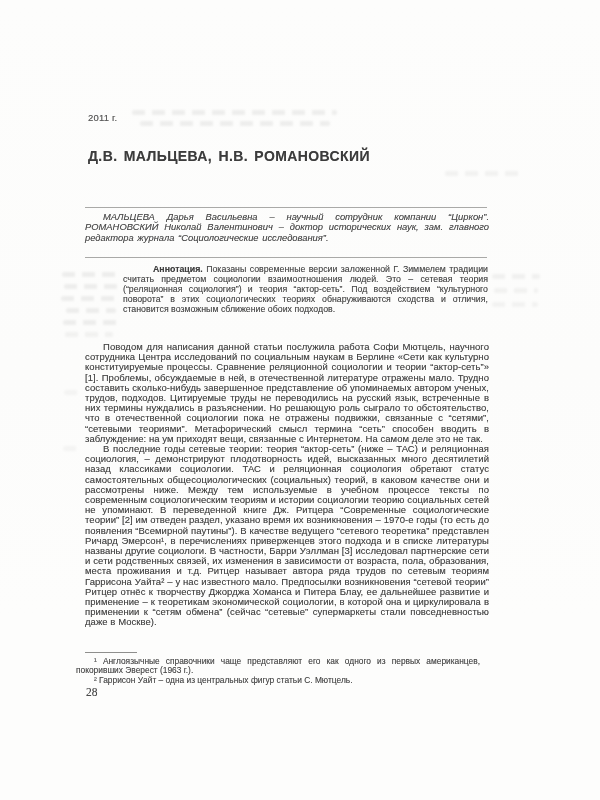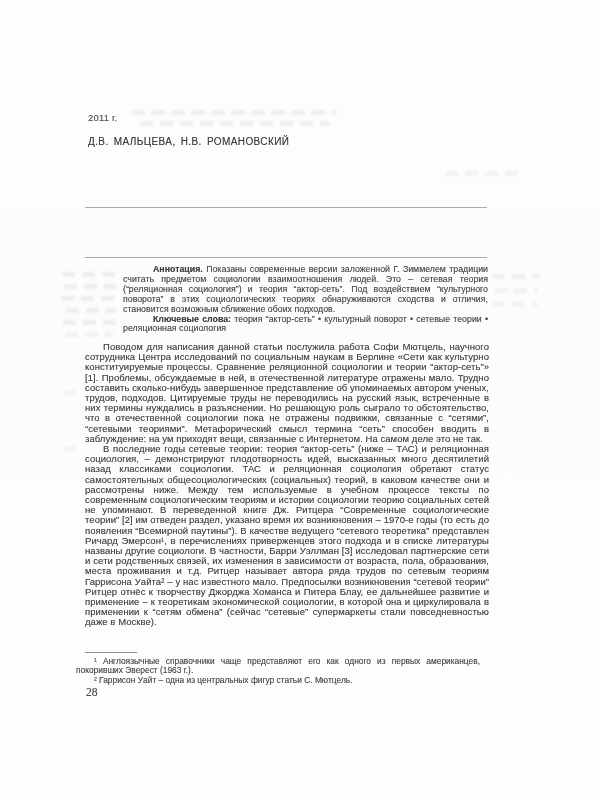--- a/index.html
+++ b/index.html
@@ -17,22 +17,22 @@
   }
   .page * { box-sizing: border-box; }
 
   .txt { text-shadow: 0 0 0.4px rgba(80,80,80,0.55); }
 
   .year {
     position: absolute; left: 88px; top: 112px;
     font-size: 9.5px; color: #5a5a5a; letter-spacing: 0.2px;
   }
   .authors {
-    position: absolute; left: 88px; top: 136px;
-    font-size: 10px; font-weight: normal; color: #3c3c3c;
+    position: absolute; left: 88px; top: 148px;
+    font-size: 14px; font-weight: bold; color: #3c3c3c;
     letter-spacing: 0.4px; word-spacing: 2px;
   }
   .title {
     position: absolute; left: 88px; top: 166px; margin: 0;
     font-size: 11.5px; font-weight: bold; color: #383838;
     letter-spacing: 1.2px; word-spacing: 4px;
   }
   .rule {
     position: absolute; left: 85px; width: 402px; height: 1px;
     background: #a9a9a7;
@@ -106,26 +106,26 @@
   <div class="bleed" style="left:494px; top:288px; width:44px; opacity:0.10;"></div>
   <div class="bleed" style="left:492px; top:302px; width:46px; opacity:0.09;"></div>
   <div class="bleed" style="left:64px; top:390px; width:18px; opacity:0.08;"></div>
   <div class="bleed" style="left:63px; top:446px; width:20px; opacity:0.08;"></div>
 
   <div class="year txt">2011 г.</div>
   <div class="authors txt">Д.В. МАЛЬЦЕВА, Н.В. РОМАНОВСКИЙ</div>
 
   <div class="rule rule-1"></div>
 
+  <p class="bio txt">МАЛЬЦЕВА Дарья Васильевна – научный сотрудник компании “Циркон”. РОМАНОВСКИЙ Николай Валентинович – доктор исторических наук, зам. главного редактора журнала “Социологические исследования”.</p>
 
   <div class="rule rule-2"></div>
 
   <div class="abstract txt">
     <p><span class="lead">Аннотация.</span> <span>Показаны современные версии заложенной Г. Зиммелем традиции считать предметом социологии взаимоотношения людей. Это – сетевая теория (“реляционная социология”) и теория “актор-сеть”. Под воздействием “культурного поворота” в этих социологических теориях обнаруживаются сходства и отличия, становится возможным сближение обоих подходов.</span></p>
-    <p><span class="lead">Ключевые слова:</span> <span>теория “актор-сеть” • культурный поворот • сетевые теории • реляционная социология</span></p>
   </div>
 
   <div class="body-text txt">
     <p>Поводом для написания данной статьи послужила работа Софи Мютцель, научного сотрудника Центра исследований по социальным наукам в Берлине «Сети как культурно конституируемые процессы. Сравнение реляционной социологии и теории “актор-сеть”» [1]. Проблемы, обсуждаемые в ней, в отечественной литературе отражены мало. Трудно составить сколько-нибудь завершенное представление об упоминаемых автором ученых, трудов, подходов. Цитируемые труды не переводились на русский язык, встреченные в них термины нуждались в разъяснении. Но решающую роль сыграло то обстоятельство, что в отечественной социологии пока не отражены подвижки, связанные с “сетями”, “сетевыми теориями”. Метафорический смысл термина “сеть” способен вводить в заблуждение: на ум приходят вещи, связанные с Интернетом. На самом деле это не так.</p>
     <p>В последние годы сетевые теории: теория “актор-сеть” (ниже – ТАС) и реляционная социология, – демонстрируют плодотворность идей, высказанных много десятилетий назад классиками социологии. ТАС и реляционная социология обретают статус самостоятельных общесоциологических (социальных) теорий, в каковом качестве они и рассмотрены ниже. Между тем используемые в учебном процессе тексты по современным социологическим теориям и истории социологии теорию социальных сетей не упоминают. В переведенной книге Дж. Ритцера “Современные социологические теории” [2] им отведен раздел, указано время их возникновения – 1970-е годы (то есть до появления “Всемирной паутины”). В качестве ведущего “сетевого теоретика” представлен Ричард Эмерсон¹, в перечислениях приверженцев этого подхода и в списке литературы названы другие социологи. В частности, Барри Уэллман [3] исследовал партнерские сети и сети родственных связей, их изменения в зависимости от возраста, пола, образования, места проживания и т.д. Ритцер называет автора ряда трудов по сетевым теориям Гаррисона Уайта² – у нас известного мало. Предпосылки возникновения “сетевой теории” Ритцер отнёс к творчеству Джорджа Хоманса и Питера Блау, ее дальнейшее развитие и применение – к теоретикам экономической социологии, в которой она и циркулировала в применении к “сетям обмена” (сейчас “сетевые” супермаркеты стали повседневностью даже в Москве).</p>
   </div>
 
   <div class="fn-rule"></div>
   <div class="footnotes txt">
     <p>¹ Англоязычные справочники чаще представляют его как одного из первых американцев, покоривших Эверест (1963 г.).</p>

